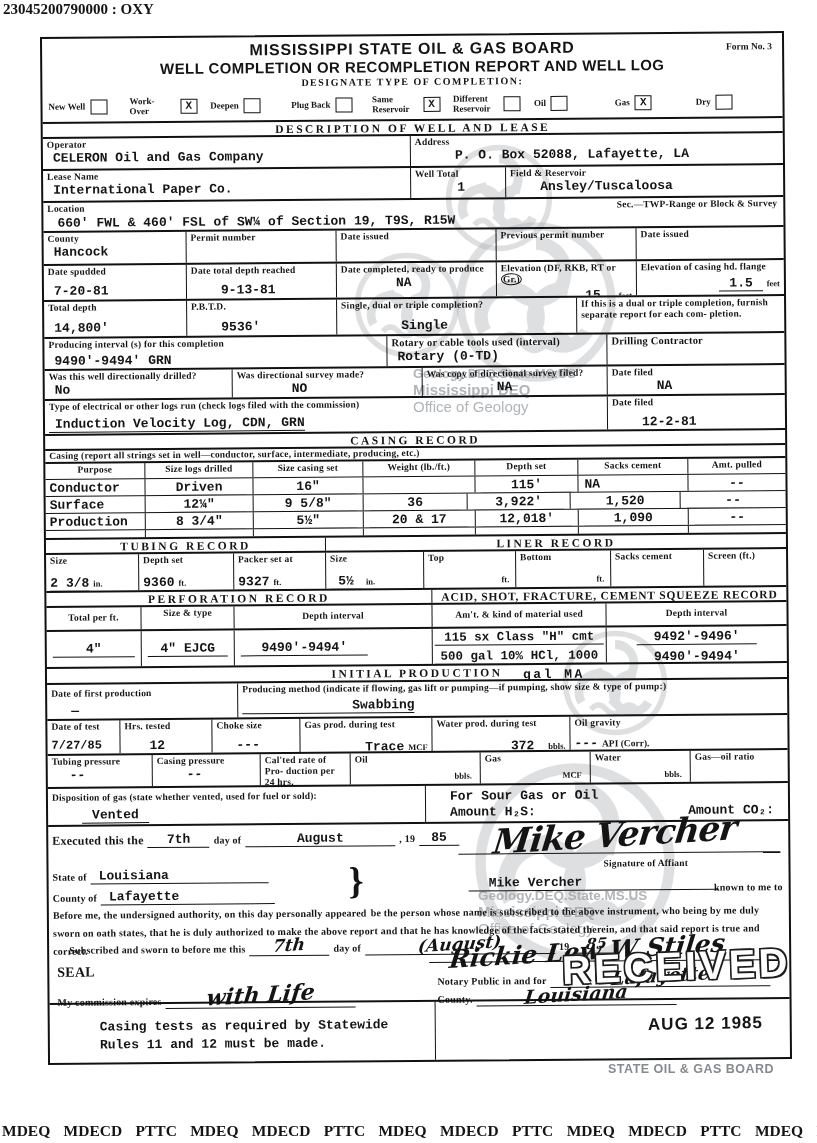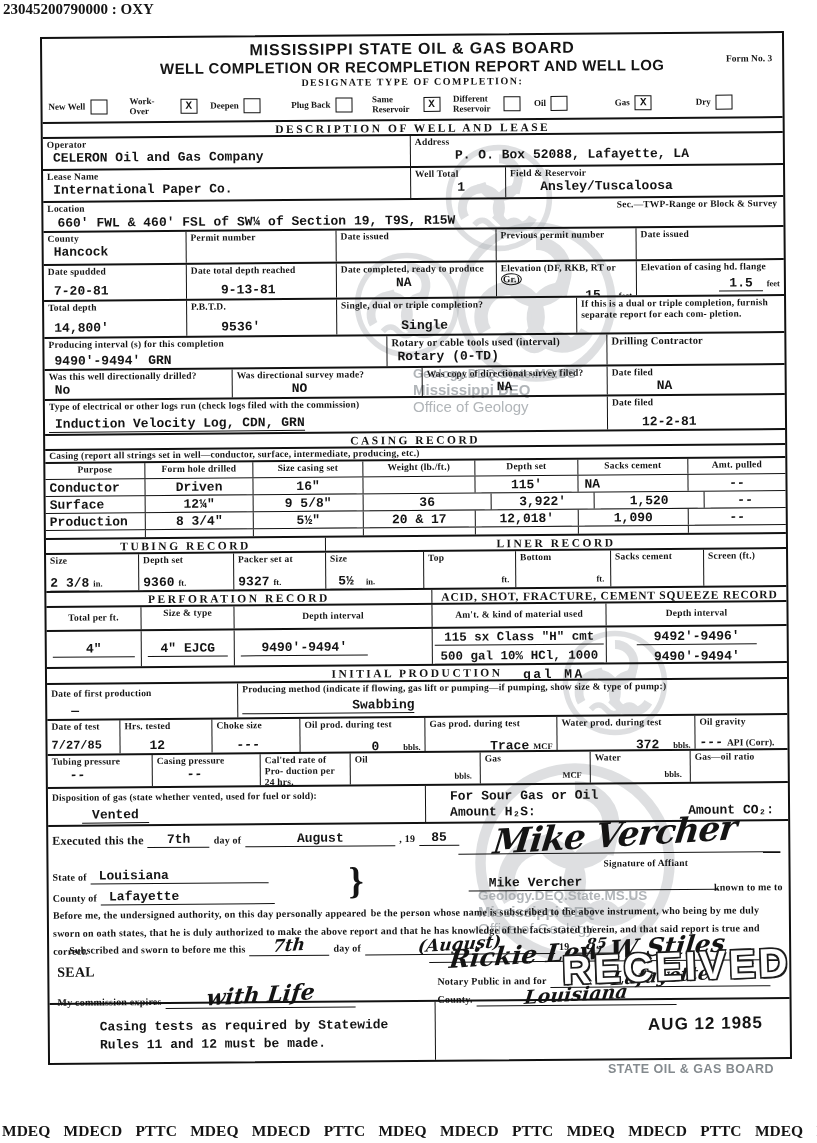--- a/index.html
+++ b/index.html
@@ -23,21 +23,21 @@
   .line{display:inline-block;border-bottom:1.5px solid #111;text-align:center;
         font:bold 13px "Liberation Mono",monospace;vertical-align:bottom;}
   .script{display:inline-block;font-family:"DejaVu Serif",serif;font-style:italic;
           transform:rotate(-3deg) skewX(-10deg);white-space:nowrap;}
 
   
   .tband{min-height:40px;}
   .titles{flex:1;text-align:center;padding-top:4px;}
   .t1{font:bold 16px "Liberation Sans",sans-serif;letter-spacing:.8px;}
   .t2{font:bold 15px "Liberation Sans",sans-serif;letter-spacing:.4px;}
-  .formno{position:absolute;right:10px;top:20px;font:bold 9.5px "Liberation Serif",serif;}
+  .formno{position:absolute;right:10px;top:8px;font:bold 9.5px "Liberation Serif",serif;}
   .designate{min-height:14px;text-align:center;font:bold 10px "Liberation Serif",serif;letter-spacing:1.5px;}
 
   
   .cbrow{min-height:29px;display:flex;align-items:center;padding:2px 6px;border-top:none;}
   .cbitem{display:flex;align-items:center;margin-right:7px;flex:1;}
   .cblab{font:bold 9px "Liberation Serif",serif;line-height:1.05;max-width:46px;}
   .cbbox{width:15px;height:13px;border:1.8px solid #111;margin-left:5px;flex:0 0 auto;
          font:bold 11px "Liberation Mono",monospace;text-align:center;line-height:13px;}
 
   
@@ -351,21 +351,21 @@
 
     <div class="r sect" style="display:block;min-height:15px"><span>CASING RECORD</span></div>
     <div class="r" style="min-height:13px">
         <div class="lab" style="padding:0 4px">Casing (report all strings set in well—conductor, surface, intermediate, producing, etc.)</div>
       </div>
     <div class="r chead" style="min-height:17px">
       <div class="c cc" style="width:99px">
           <div class="lab">Purpose</div>
         </div>
       <div class="c cc" style="width:108px">
-          <div class="lab">Form hole drilled</div>
+          <div class="lab">Size logs drilled</div>
         </div>
       <div class="c cc" style="width:110px">
           <div class="lab">Size casing set</div>
         </div>
       <div class="c cc" style="width:112px">
           <div class="lab">Weight (lb./ft.)</div>
         </div>
       <div class="c cc" style="width:103px">
           <div class="lab">Depth set</div>
         </div>
@@ -402,21 +402,21 @@
     <div class="r" style="min-height:17px;border-top-width:1.5px">
       <div class="c" style="width:99px">
           <div class="val" style="padding-left:0">Surface</div>
         </div>
       <div class="c" style="width:108px">
           <div class="cval">12¼"</div>
         </div>
       <div class="c" style="width:110px">
           <div class="cval">9 5/8"</div>
         </div>
-      <div class="c" style="width:128px">
+      <div class="c" style="width:104px">
           <div class="cval">36</div>
         </div>
       <div class="c" style="width:103px">
           <div class="cval">3,922'</div>
         </div>
       <div class="c" style="width:110px">
           <div class="cval">1,520</div>
         </div>
       <div class="c" style="flex:1">
           <div class="cval">--</div>
@@ -552,24 +552,20 @@
         <div class="lab">Date of test</div>
         <div class="val" style="padding-left:0;font-size:12px;margin-top:6px">7/27/85</div>
       </div>
       <div class="c" style="width:92px">
         <div class="lab">Hrs. tested</div>
         <div class="val" style="padding-left:25px;margin-top:6px">12</div>
       </div>
       <div class="c" style="width:88px">
         <div class="lab">Choke size</div>
         <div class="val" style="padding-left:20px;margin-top:6px">---</div>
-      </div>
-      <div class="c" style="width:125px">
-        <div class="lab">Oil prod. during test</div>
-        <div style="margin-top:6px;text-align:right"><span class="val" style="padding-right:20px">0</span><span class="unit">bbls.</span></div>
       </div>
       <div class="c" style="width:132px">
         <div class="lab">Gas prod. during test</div>
         <div style="margin-top:6px;text-align:right"><span class="val" style="border-bottom:1.5px solid #111">Trace</span><span class="unit">MCF</span></div>
       </div>
       <div class="c" style="width:138px">
         <div class="lab">Water prod. during test</div>
         <div style="margin-top:6px;text-align:right"><span class="val" style="border-bottom:1.5px solid #111;padding:0 10px">372</span><span class="unit">bbls.</span></div>
       </div>
       <div class="c" style="flex:1">

